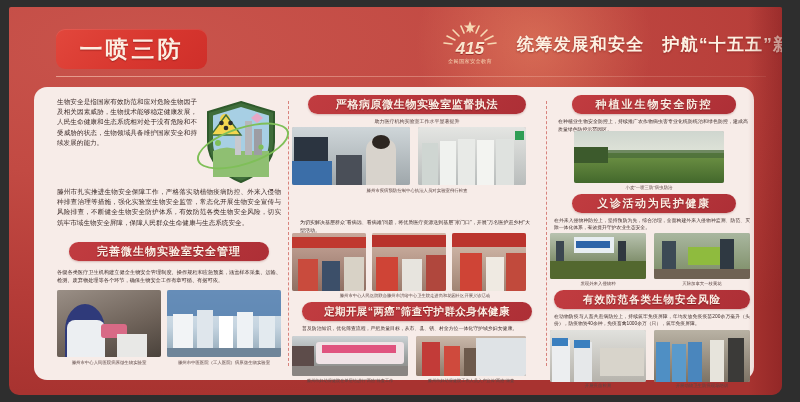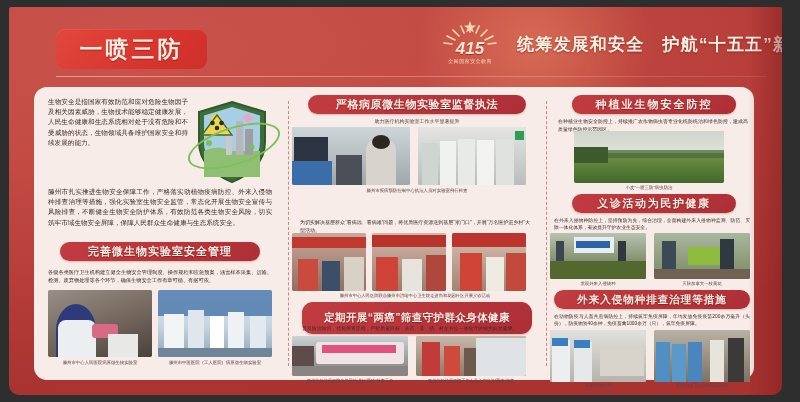--- a/index.html
+++ b/index.html
@@ -61,21 +61,21 @@
     text-shadow:0 1px 2px rgba(110,20,20,.5);white-space:nowrap;
   }
 
   
   .panel{
     position:absolute;left:25px;top:80px;width:720px;height:293px;
     background:#f7ece8;border-radius:13px;
   }
 
   .col{position:absolute;top:0;height:293px;}
-  .col-left{left:0;width:252px;}
+  .col-left{left:9px;width:252px;}
   .col-mid{left:258px;width:252px;}
   .col-right{left:516px;width:204px;}
 
   .divider{
     position:absolute;top:14px;width:0;height:265px;
     border-left:1px dashed #d8827c;
   }
   .div1{left:254px;}
   .div2{left:512px;}
 
@@ -246,21 +246,21 @@
         </div>
         <div class="photo" style="position:absolute;left:160px;top:146px;width:74px;height:58px;">
           <div style="position:absolute;inset:0;background:linear-gradient(180deg,#d9c0b1 0%,#a08474 100%);"></div>
           <div style="position:absolute;left:0;top:0px;width:74px;height:14px;background:#bb342d;"></div>
           <div style="position:absolute;left:8px;top:20px;width:22px;height:38px;background:#cf4436;"></div>
           <div style="position:absolute;left:34px;top:24px;width:18px;height:34px;background:#efeae2;"></div>
           <div style="position:absolute;left:54px;top:20px;width:20px;height:38px;background:#c14a3c;"></div>
         </div>
         <div class="cap" style="position:absolute;left:8px;top:206px;width:230px;font-size:4.3px;">滕州市中心人民医院联合滕州市洪绪中心卫生院走进尚和花园社区开展义诊活动</div>
 
-        <div class="pill" style="position:absolute;left:10px;top:215px;width:230px;height:32px;">
+        <div class="pill" style="position:absolute;left:10px;top:215px;width:230px;height:19px;">
           <span style="font-size:10.5px;letter-spacing:.4px;">定期开展“两癌”筛查守护群众身体健康</span>
         </div>
         <div class="body-txt" style="position:absolute;left:10px;top:238px;width:230px;font-size:4.9px;">普及防治知识，优化筛查流程，严把质量目标，从市、县、镇、村全方位一体化守护城乡妇女健康。</div>
 
         <div class="photo" style="position:absolute;left:0px;top:249px;width:116px;height:58px;max-height:40px;height:40px;">
           <div style="position:absolute;inset:0;background:linear-gradient(180deg,#cdd3d6 0%,#9a9f9e 55%,#8b8682 100%);"></div>
           <div style="position:absolute;left:24px;top:6px;width:88px;height:22px;background:#f0e3e6;border-radius:3px;"></div>
           <div style="position:absolute;left:30px;top:9px;width:74px;height:8px;background:#e0537f;"></div>
           <div style="position:absolute;left:0px;top:10px;width:22px;height:20px;background:#5d4c4a;"></div>
           <div style="position:absolute;left:0;bottom:0;width:116px;height:10px;background:#8a8582;"></div>
@@ -308,21 +308,21 @@
           <div style="position:absolute;inset:0;background:linear-gradient(180deg,#a9b79f 0%,#7a8a63 100%);"></div>
           <div style="position:absolute;left:34px;top:14px;width:34px;height:18px;background:#8fbb3e;"></div>
           <div style="position:absolute;left:8px;top:8px;width:14px;height:34px;background:#3c4a55;"></div>
           <div style="position:absolute;left:66px;top:6px;width:14px;height:36px;background:#2f3942;"></div>
           <div style="position:absolute;left:0;bottom:0;width:96px;height:10px;background:#6f6253;"></div>
         </div>
         <div class="cap" style="position:absolute;left:0px;top:194px;width:96px;font-size:4.4px;">发现外来入侵物种</div>
         <div class="cap" style="position:absolute;left:104px;top:194px;width:96px;font-size:4.4px;">灭除加拿大一枝黄花</div>
 
         <div class="pill" style="position:absolute;left:4px;top:203px;width:196px;height:19px;">
-          <span style="font-size:10.5px;letter-spacing:1px;">外来入侵物种排查治理等措施</span>
+          <span style="font-size:10.5px;letter-spacing:1px;">有效防范各类生物安全风险</span>
         </div>
         <div class="body-txt" style="position:absolute;left:4px;top:226px;width:196px;font-size:4.8px;">在动物防疫与人畜共患病防控上，持续筑牢免疫屏障，年均发放免疫疫苗200余万毫升（头份），防疫物资40余种，免疫畜禽1000余万（只），筑牢免疫屏障。</div>
 
         <div class="photo" style="position:absolute;left:0px;top:243px;width:96px;height:52px;">
           <div style="position:absolute;inset:0;background:linear-gradient(180deg,#e1e1dd 0%,#b6b3ac 100%);"></div>
           <div style="position:absolute;left:2px;top:10px;width:18px;height:42px;background:#eceef0;"></div>
           <div style="position:absolute;left:2px;top:8px;width:16px;height:8px;background:#3a7fbf;"></div>
           <div style="position:absolute;left:24px;top:12px;width:18px;height:40px;background:#e6e8ea;"></div>
           <div style="position:absolute;left:24px;top:10px;width:16px;height:8px;background:#3a7fbf;"></div>
           <div style="position:absolute;left:50px;top:18px;width:44px;height:28px;background:#d8d4cb;"></div>

